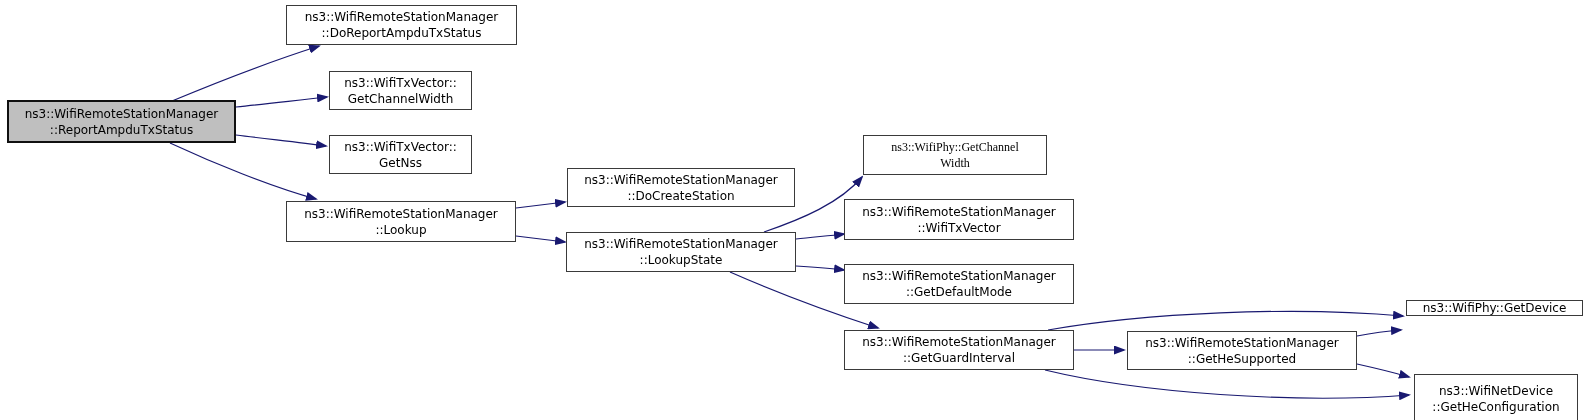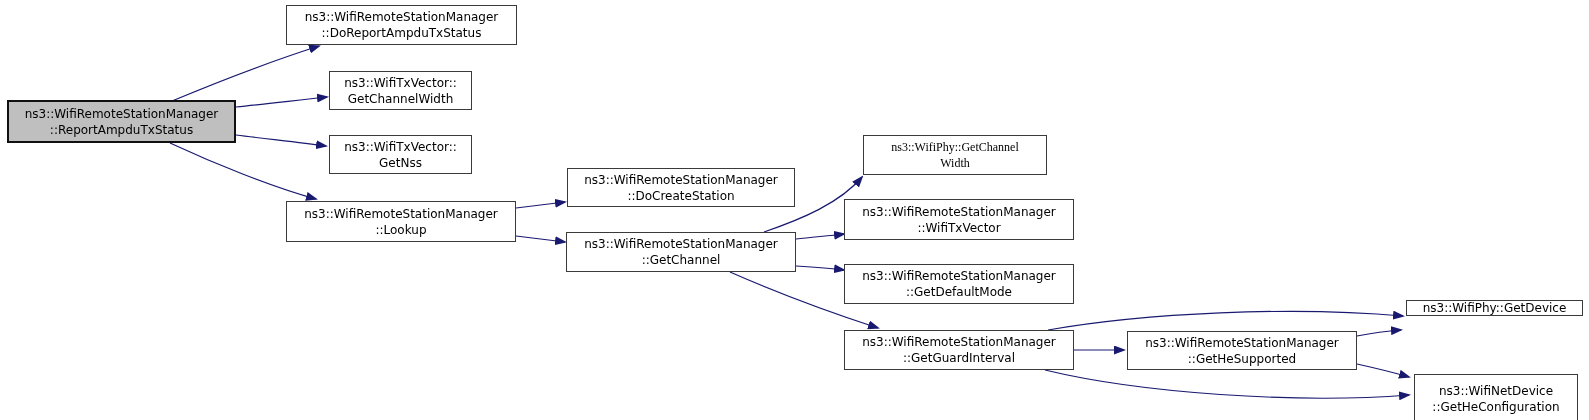--- a/index.html
+++ b/index.html
@@ -89,21 +89,21 @@
       <div class="node" style="left: 286px; top: 201px; width: 230px; height: 41px;">
         <span>ns3::WifiRemoteStationManager</span>
         <span>::Lookup</span>
       </div>
       <div class="node" style="left: 567px; top: 168px; width: 228px; height: 39px;">
         <span>ns3::WifiRemoteStationManager</span>
         <span>::DoCreateStation</span>
       </div>
       <div class="node" style="left: 566px; top: 232px; width: 230px; height: 40px;">
         <span>ns3::WifiRemoteStationManager</span>
-        <span>::GetChannel</span>
+        <span>::LookupState</span>
       </div>
       <div class="node" style="left: 863px; top: 135px; width: 184px; height: 40px; font-family: Liberation Serif, serif;">
         <span>ns3::WifiPhy::GetChannel</span>
         <span>Width</span>
       </div>
       <div class="node" style="left: 844px; top: 199px; width: 230px; height: 41px;">
         <span>ns3::WifiRemoteStationManager</span>
         <span>::WifiTxVector</span>
       </div>
       <div class="node" style="left: 844px; top: 264px; width: 230px; height: 40px;">

